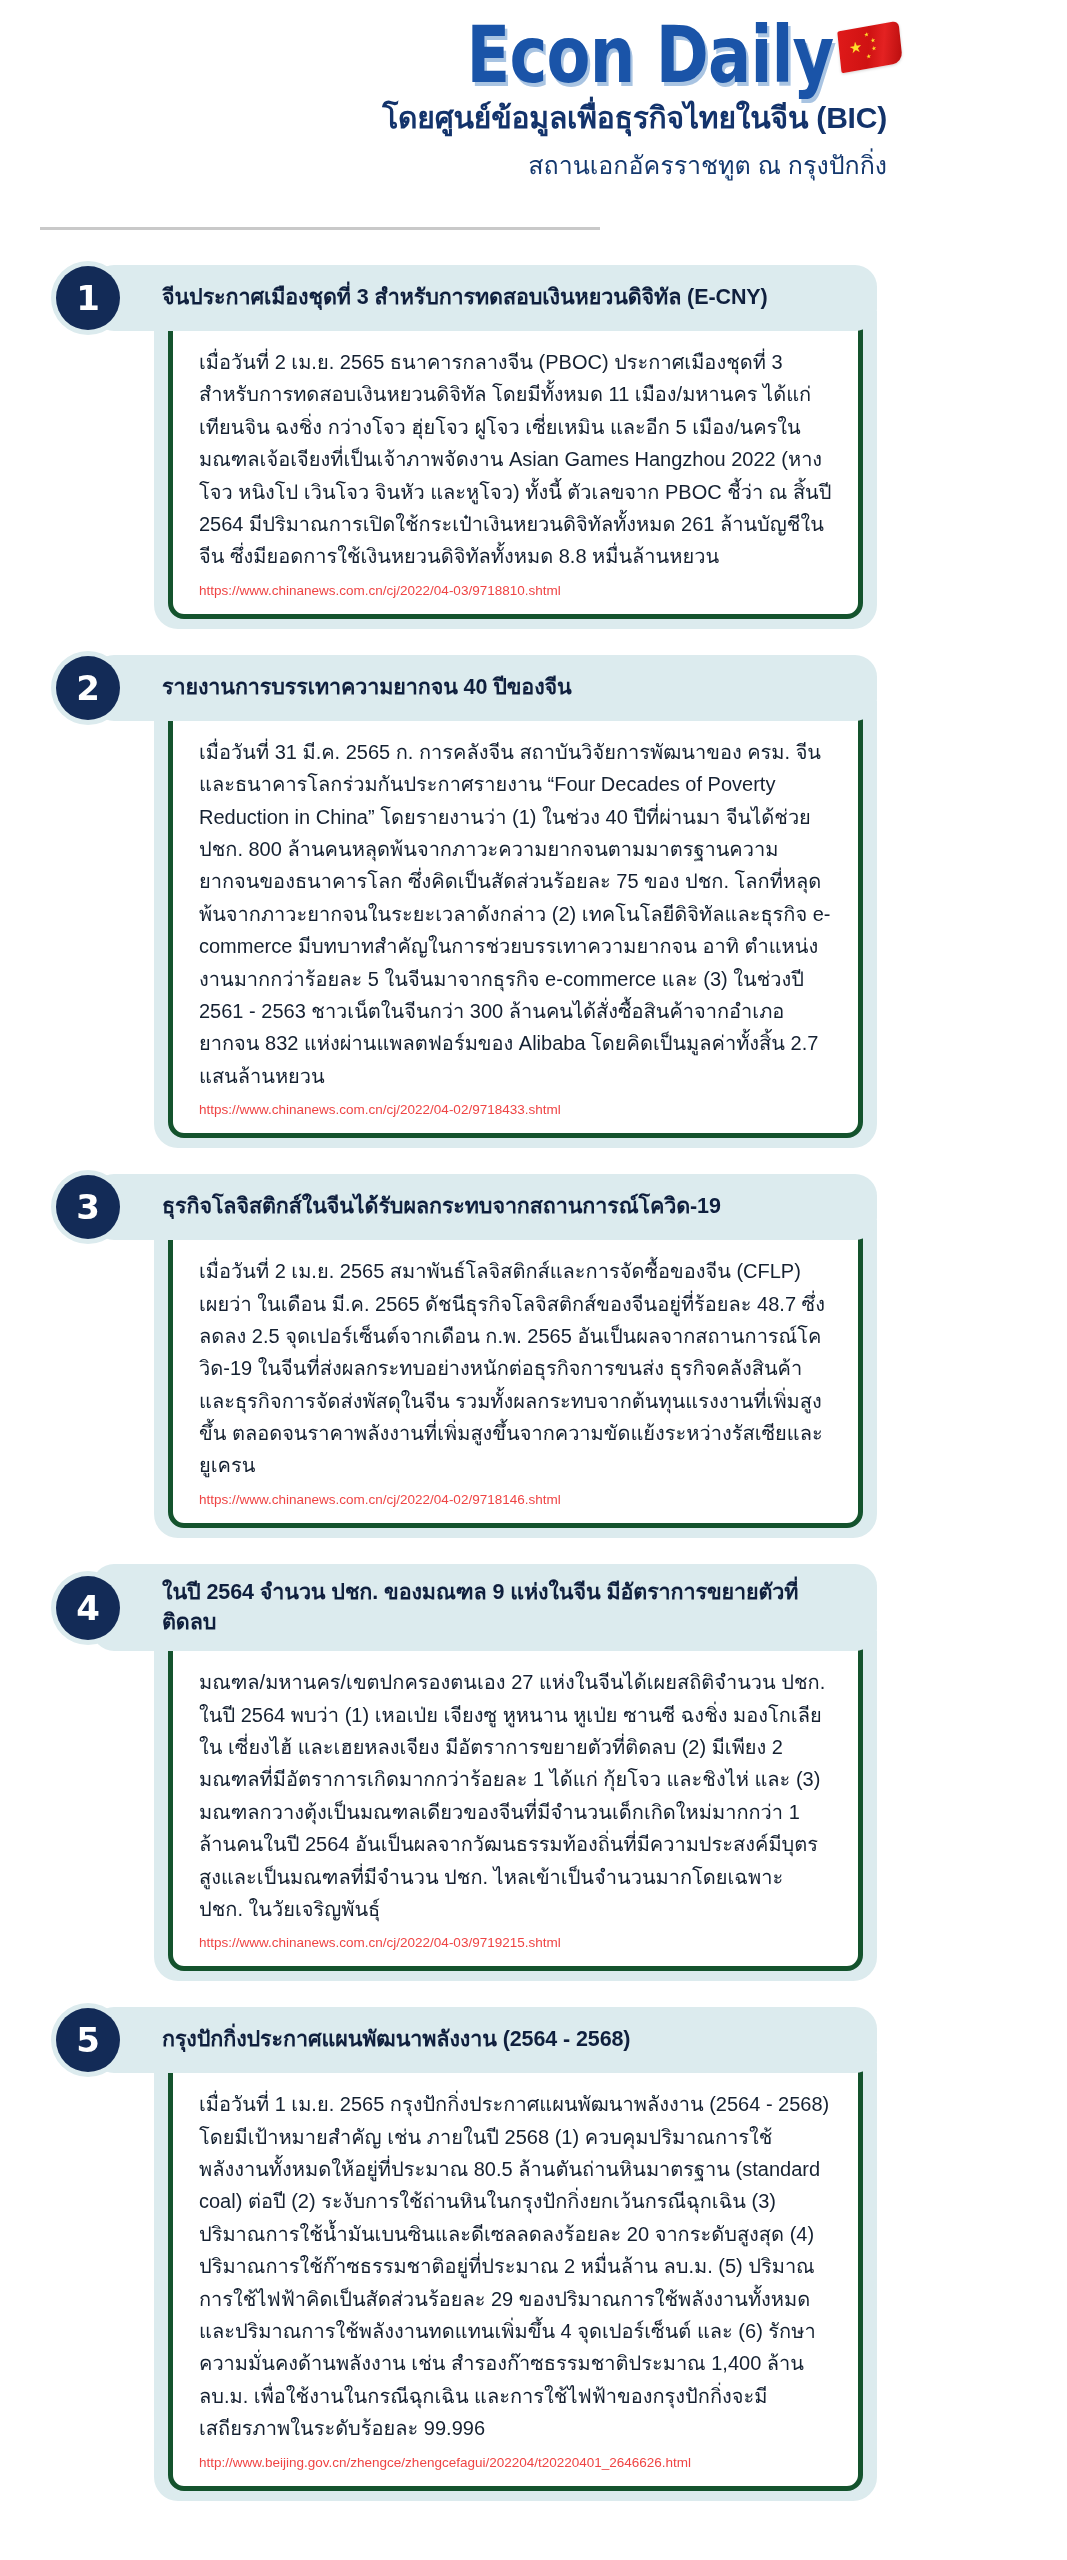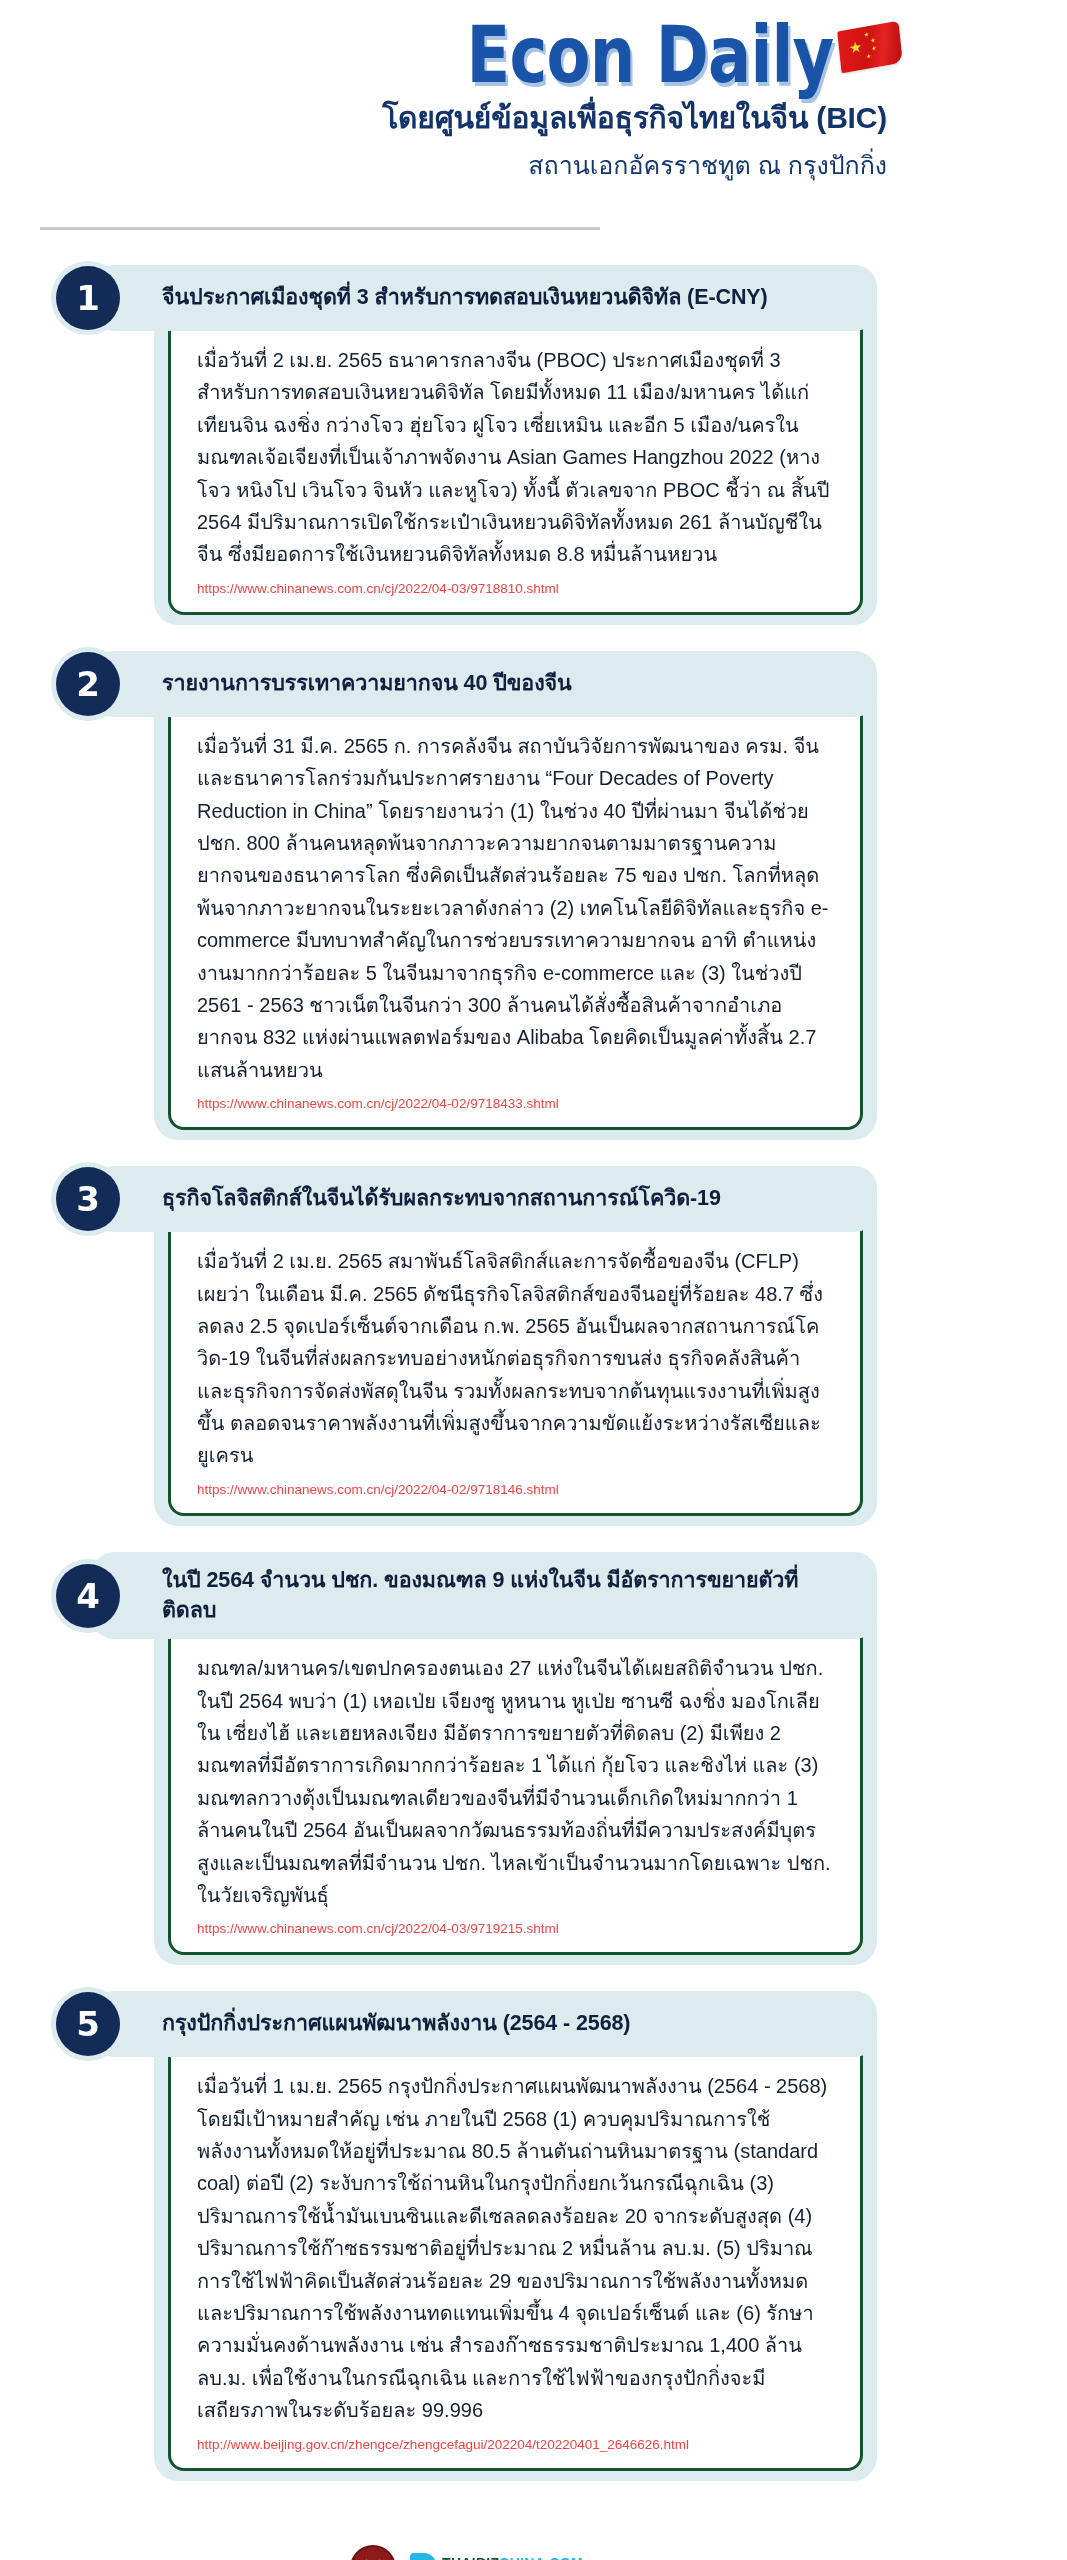--- a/index.html
+++ b/index.html
@@ -170,21 +170,21 @@
     background: #dcebee;
     border-radius: 0 0 24px 24px;
     padding: 0 0 10px 0;
   }
 
   .art-body {
     background: #ffffff;
     border-radius: 16px;
     margin: 0 14px;
     padding: 30px 26px 16px 26px;
-    border: 3px solid #14532d;
+    border: 5px solid #14532d;
   }
 
   .art-text {
     font-size: 20px;
     line-height: 1.62;
     color: #152131;
     text-align: left;
   }
 
   .art-link {

